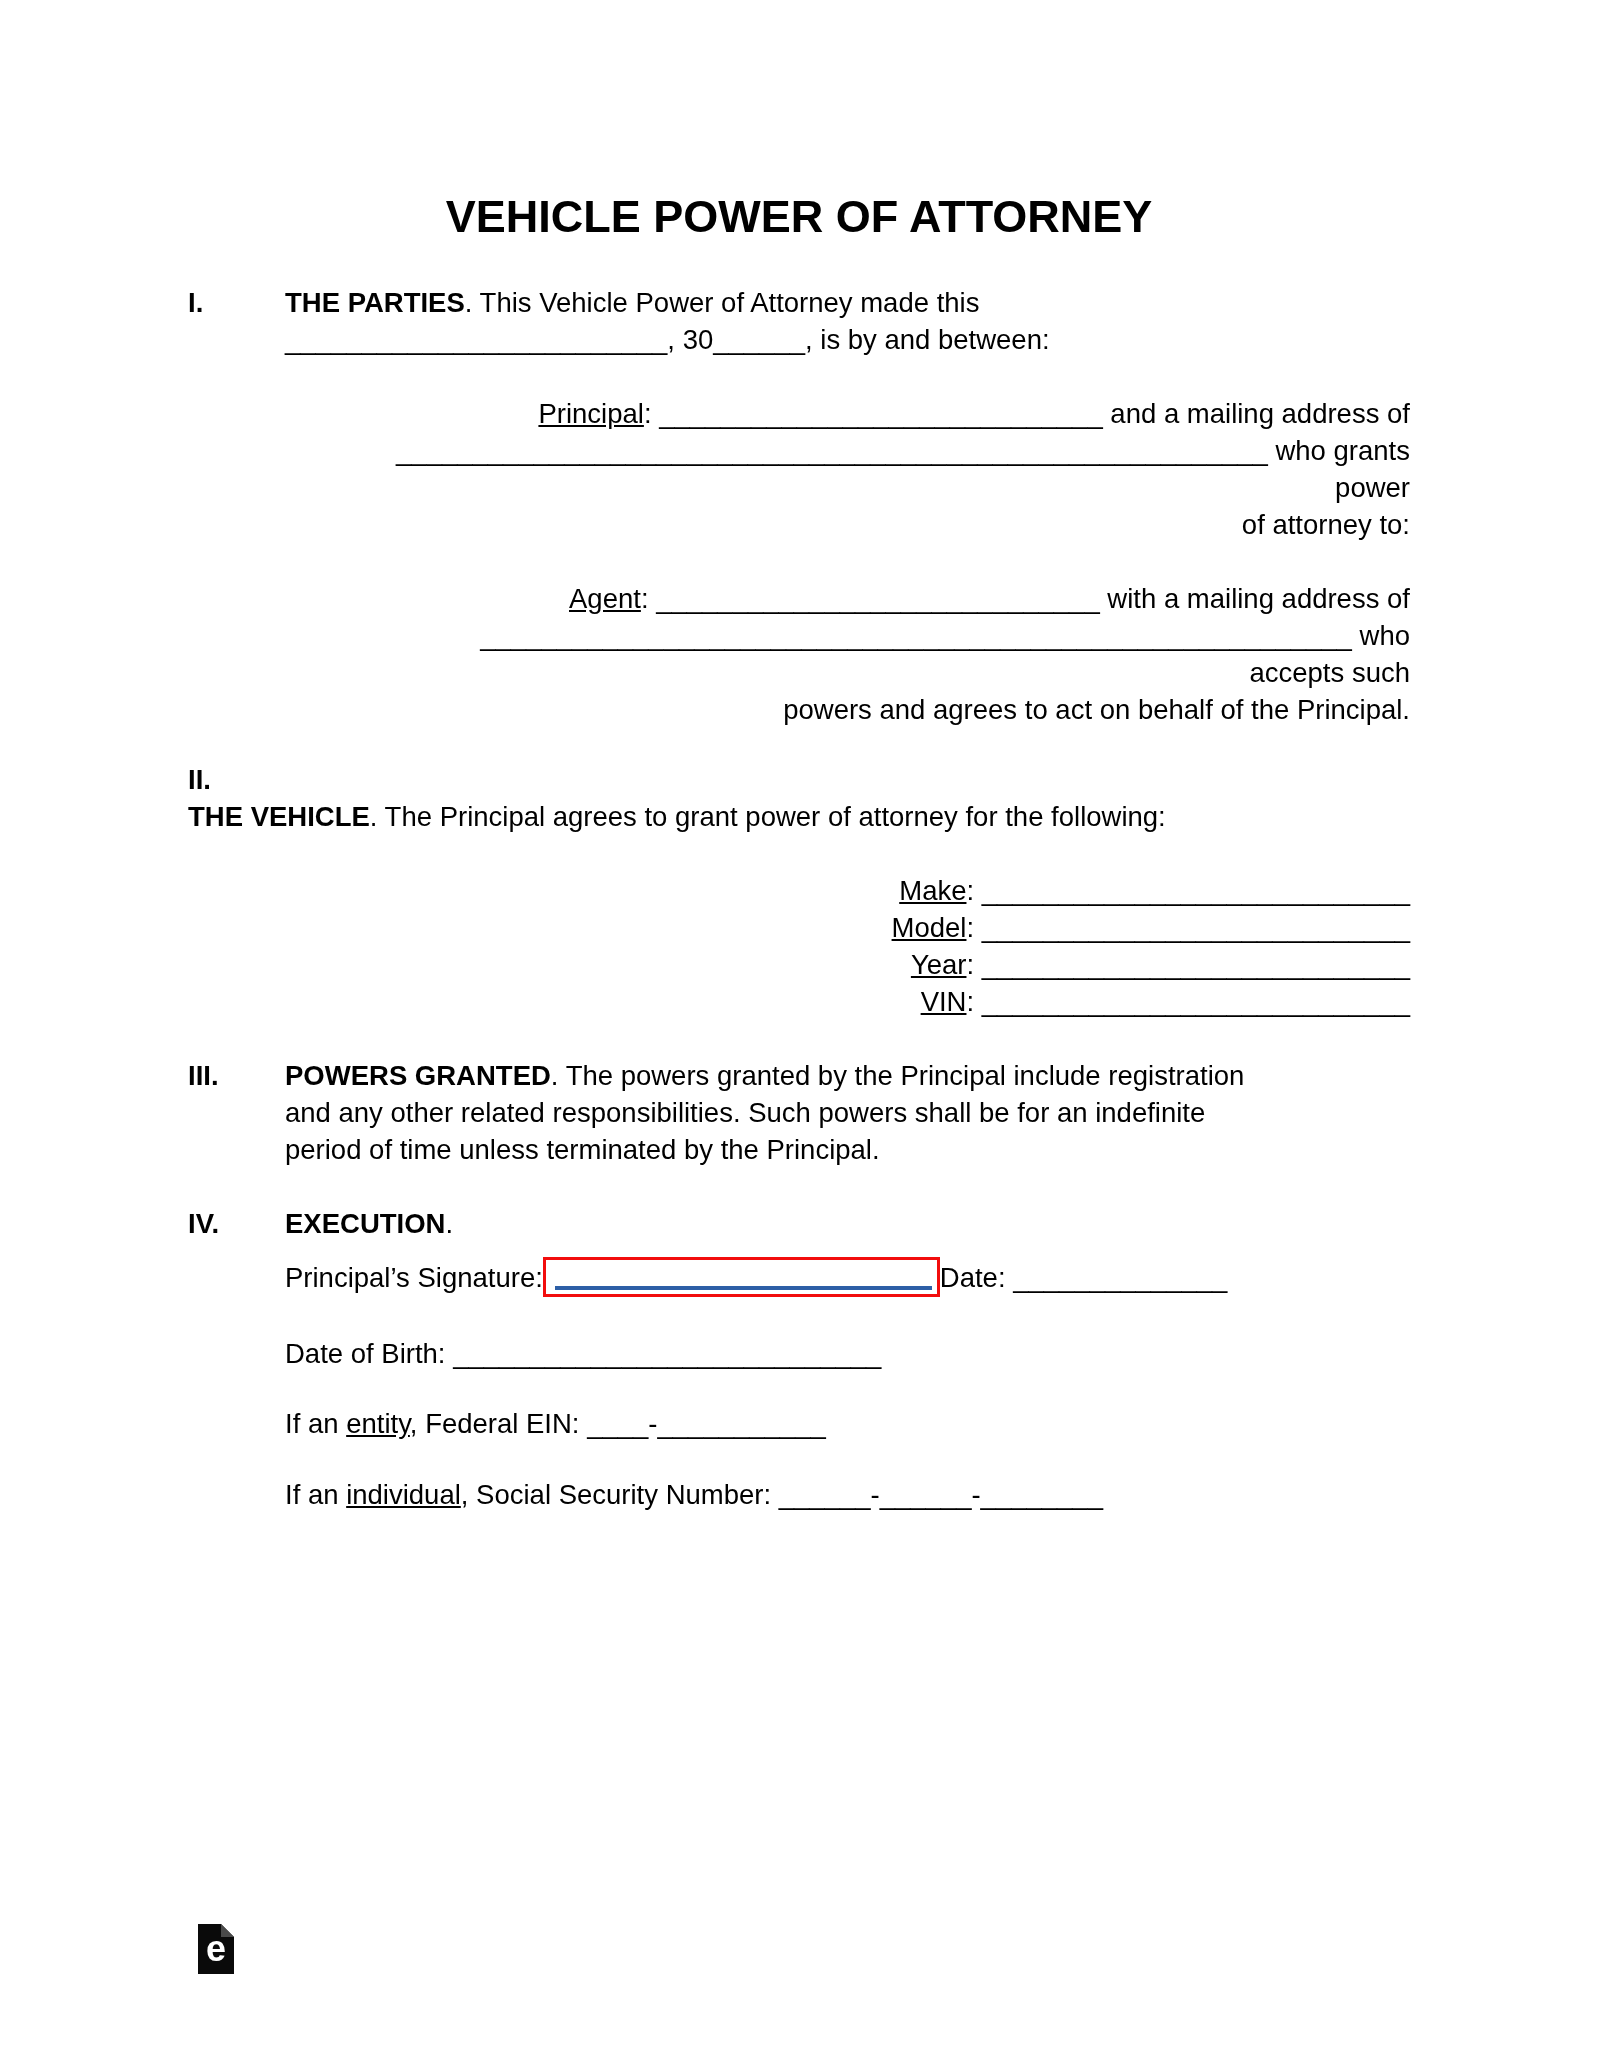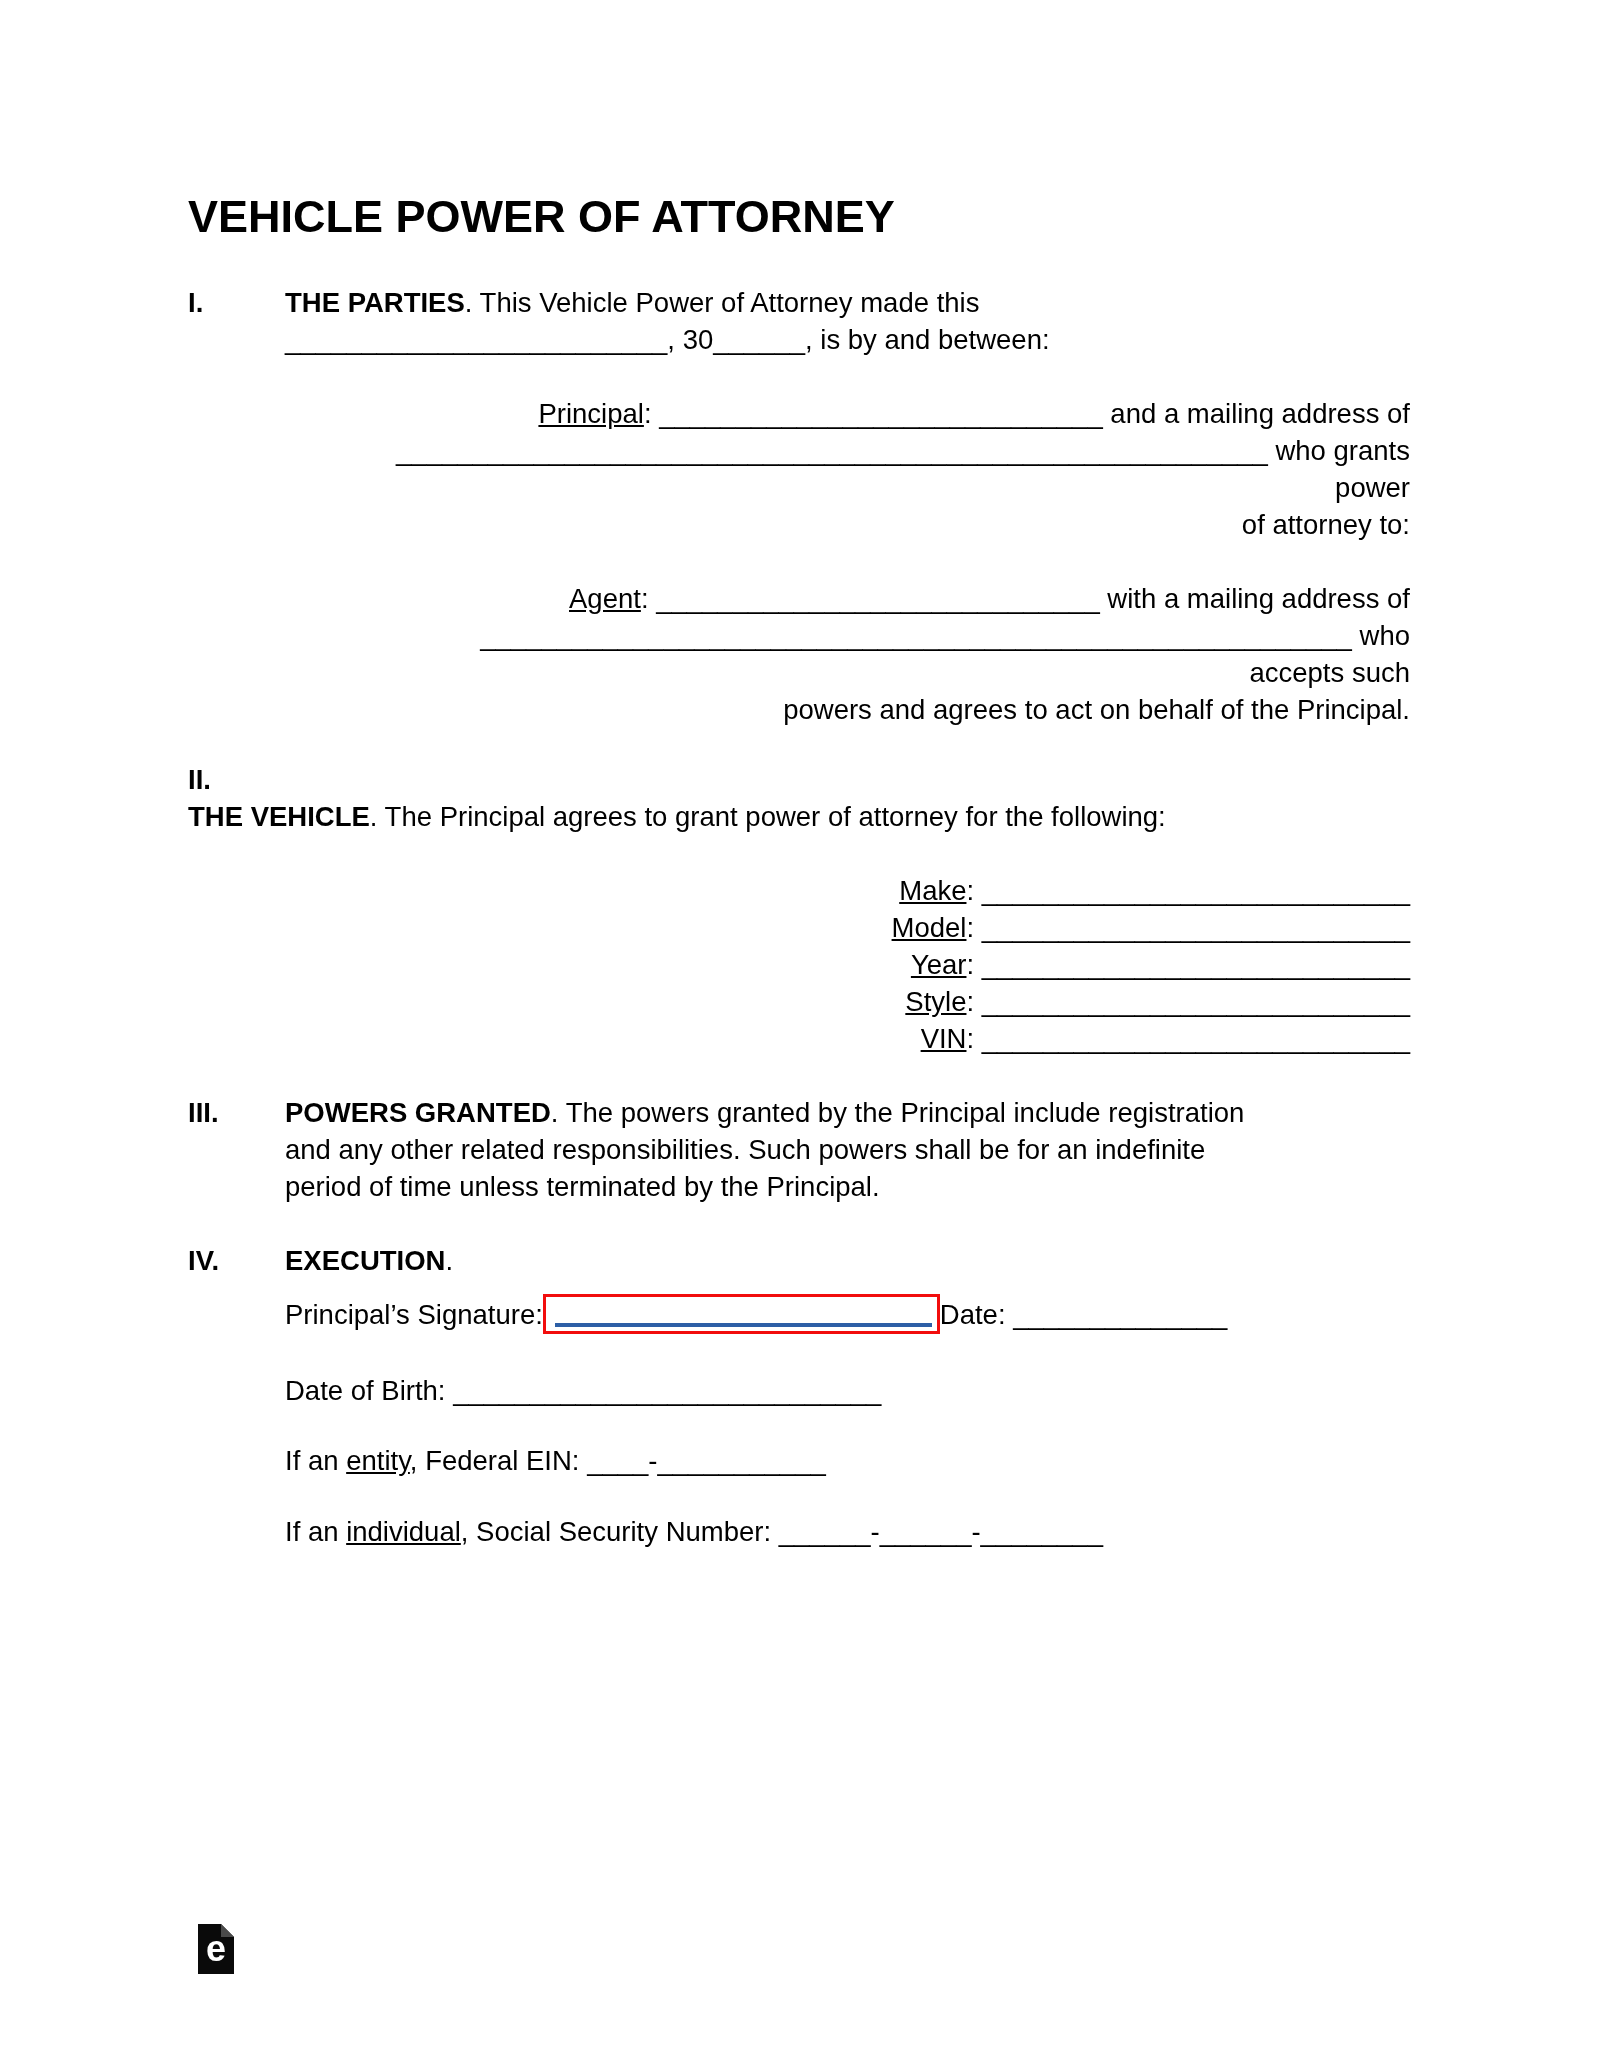--- a/index.html
+++ b/index.html
@@ -2,21 +2,21 @@
 <html style="--accent_red: #f20d0d; --signature_blue: #2d5fa6;"><head>
 <meta charset="utf-8">
 <style>
   html,body { margin:0; padding:0; background:#ffffff; }
   .page {
     position:relative; width:1600px; height:2070px; background:#ffffff;
     font-family:"Liberation Sans","DejaVu Sans",sans-serif;
     font-size:27.5px; line-height:37px; color:#000; overflow:hidden;
   }
   .doc { position:absolute; left:188px; top:0; width:1222px; }
-  .title { margin-top:190px; text-align:left; font-weight:bold; font-size:45px; line-height:54px; }
+  .title { margin-top:190px; text-align:center; font-weight:bold; font-size:45px; line-height:54px; }
   .section { display:flex; }
   .num { width:97px; flex:none; font-weight:bold; }
   .sec-body { flex:1; }
   .line { white-space:pre-wrap; }
   .b { font-weight:bold; }
   .u { text-decoration:underline; }
   .indent { margin-left:95px; }
   .mt-sec1 { margin-top:40px; }
   .mt-para { margin-top:37px;text-align:right; }
   .mt-sec2 { margin-top:33px;flex-direction:column; }
@@ -69,21 +69,20 @@
 
     <div class="section mt-sec2">
       <div class="num">II.</div>
       <div class="sec-body">
         <div class="line"><span class="b">THE VEHICLE</span><span>. The Principal agrees to grant power of attorney for the following:</span></div>
 
         <div class="indent mt-para">
           <div class="line"><span class="u">Make</span><span>: </span><span>____________________________</span></div>
           <div class="line"><span class="u">Model</span><span>: </span><span>____________________________</span></div>
           <div class="line"><span class="u">Year</span><span>: </span><span>____________________________</span></div>
-          <div class="line"><span class="u">Style</span><span>: </span><span>____________________________</span></div>
           <div class="line"><span class="u">VIN</span><span>: </span><span>____________________________</span></div>
         </div>
       </div>
     </div>
 
     <div class="section mt-sec3">
       <div class="num">III.</div>
       <div class="sec-body">
         <div class="line"><span class="b">POWERS GRANTED</span><span>. The powers granted by the Principal include registration</span></div>
         <div class="line">and any other related responsibilities. Such powers shall be for an indefinite</div>

